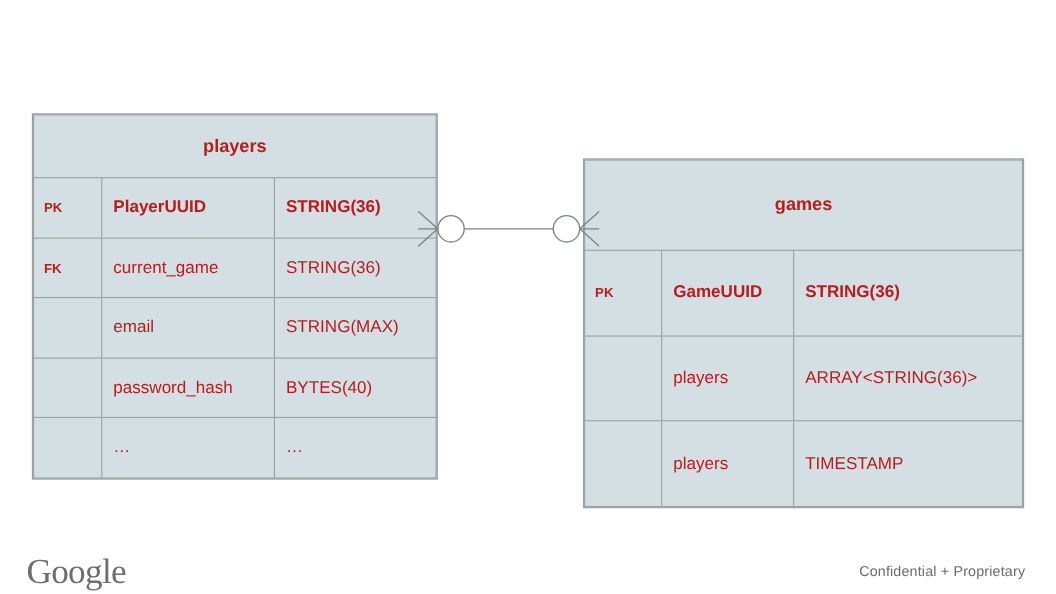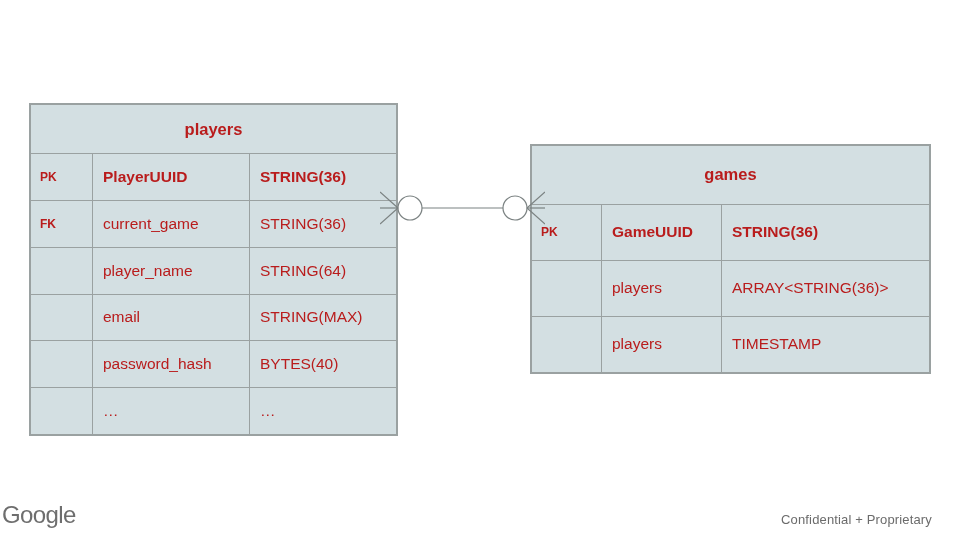--- a/index.html
+++ b/index.html
@@ -63,39 +63,39 @@
   #players-entity {
     left: 29px;
     top: 103px;
     width: 369px;
     height: 333px;
   }
   #games-entity {
     left: 530px;
     top: 144px;
     width: 401px;
-    height: 230px;
+    height: 318px;
   }
 
   
   #relationship {
     position: absolute;
     left: 380px;
     top: 178px;
     width: 165px;
     height: 60px;
   }
 
   
   .footer-logo {
     position: absolute;
-    left: 2px;
+    left: 24px;
     top: 503px;
-    font-family: Liberation Sans, sans-serif;
-    font-size: 24px;
+    font-family: Liberation Serif, serif;
+    font-size: 32px;
     color: #6e6e6e;
     letter-spacing: -0.6px;
     line-height: 1;
   }
   .footer-note {
     position: absolute;
     right: 28px;
     top: 512px;
     font-size: 13px;
     color: #6b6b6b;
@@ -123,25 +123,20 @@
           <td>PlayerUUID</td>
           <td>STRING(36)</td>
         </tr>
         <tr>
           <td class="key-cell">FK</td>
           <td>current_game</td>
           <td>STRING(36)</td>
         </tr>
         <tr>
           <td class="key-cell"></td>
-          <td>player_name</td>
-          <td>STRING(64)</td>
-        </tr>
-        <tr>
-          <td class="key-cell"></td>
           <td>email</td>
           <td>STRING(MAX)</td>
         </tr>
         <tr>
           <td class="key-cell"></td>
           <td>password_hash</td>
           <td>BYTES(40)</td>
         </tr>
         <tr>
           <td class="key-cell"></td>

